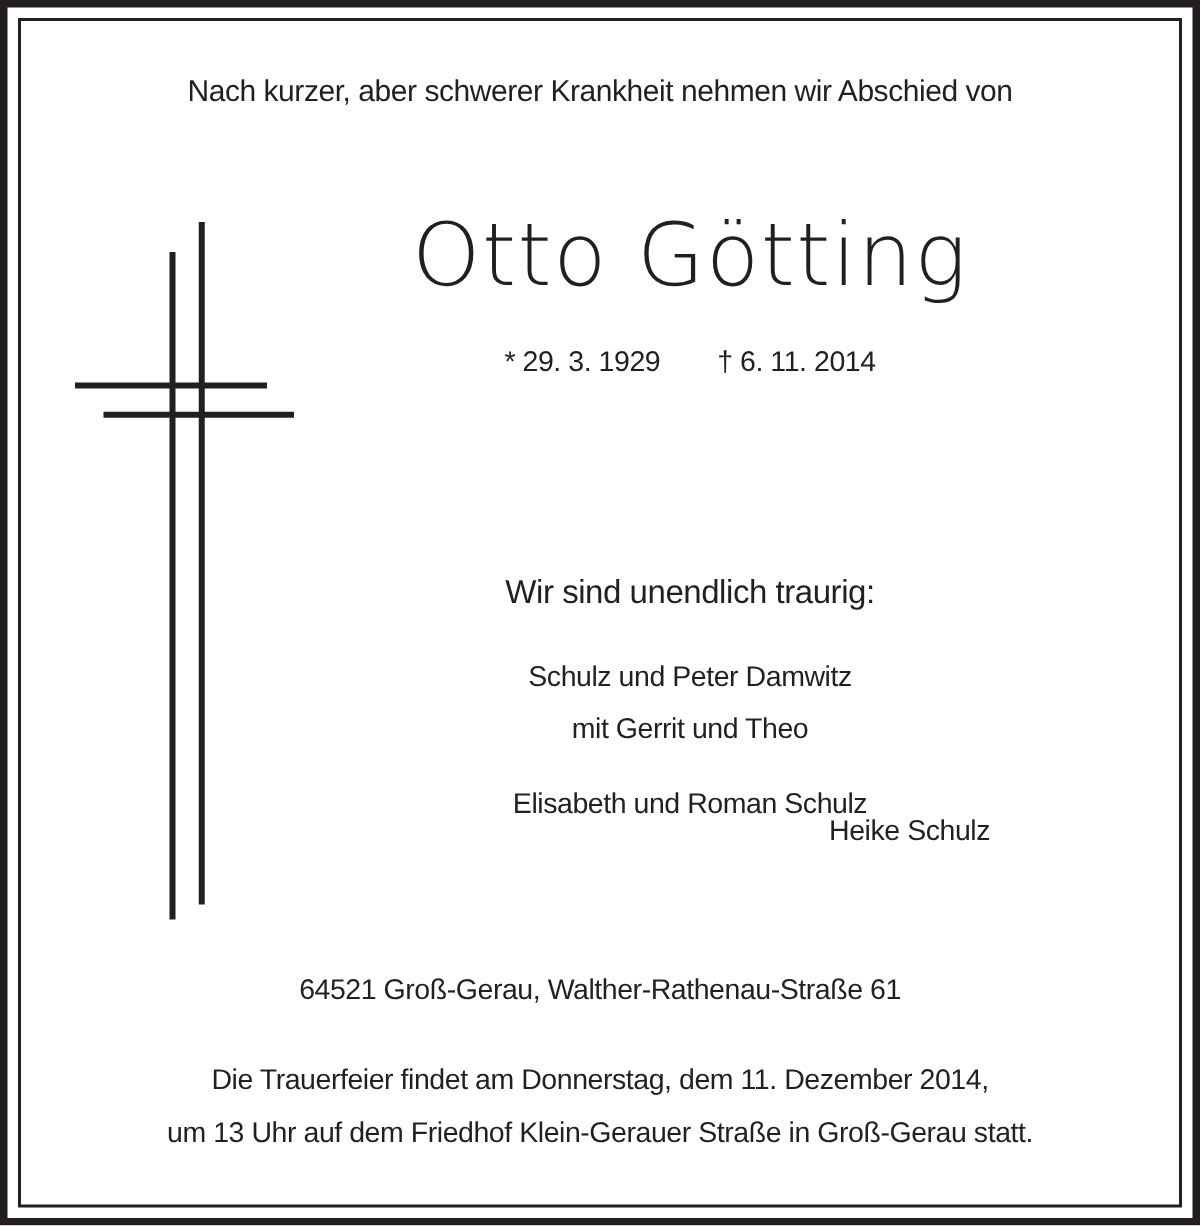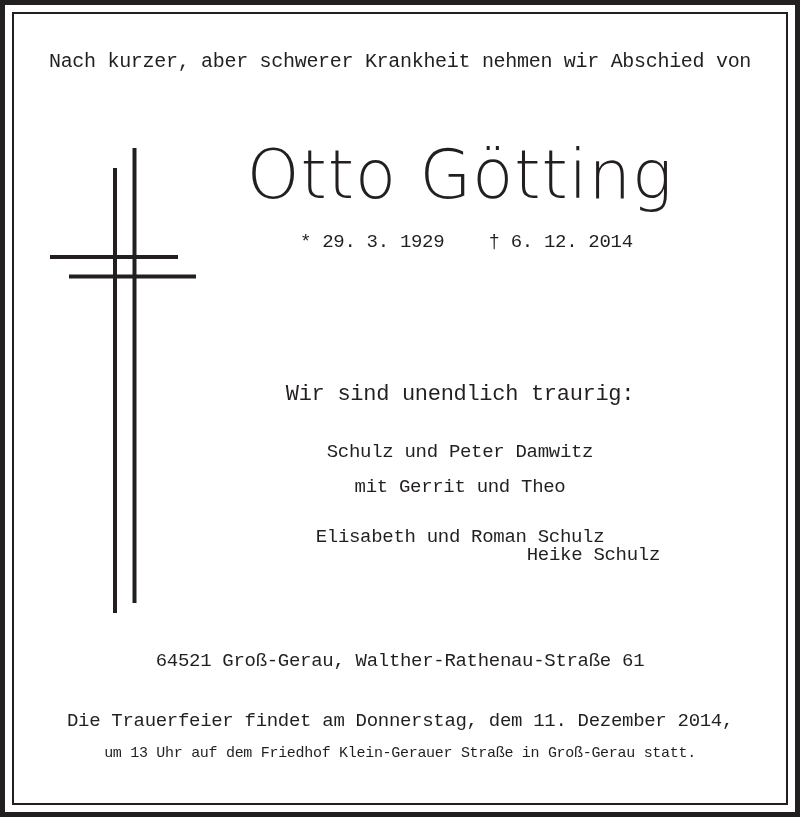--- a/index.html
+++ b/index.html
@@ -7,37 +7,37 @@
     .frame-outer {
       position: absolute; left: 0; top: 0; width: 800px; height: 817px;
       box-sizing: border-box; border: 5px solid #231f20; background: #ffffff;
     }
     .frame-inner {
       position: absolute; left: 7px; top: 7px; right: 7px; bottom: 7px;
       border: 2px solid #231f20; background: #ffffff;
     }
     .txt {
       position: absolute; left: 0; width: 800px; text-align: center;
-      font-family: Liberation Mono, monospace; color: #231f20;
+      font-family: Liberation Sans, sans-serif; color: #231f20;
       white-space: nowrap; letter-spacing: -0.3px;
     }
     .intro { top: 50px; font-size: 20px; }
-    .name { top: 136px; left: 220px; width: 480px; font-size: 67px; font-weight: 300; letter-spacing: 1px; font-family: "DejaVu Sans", sans-serif; }
+    .name { top: 136px; left: 220px; width: 480px; font-size: 58px; font-weight: 300; letter-spacing: 1px; font-family: "DejaVu Sans", sans-serif; }
     .dates { top: 231px; left: 300px; width: 320px; font-size: 19px; }
     .dates span { display: inline-block; }
     .dates .birth { margin-right: 33px; }
     .mourn { top: 382px; font-size: 22px; left: 260px; width: 400px; }
     .fam { font-size: 19px; left: 260px; width: 400px; }
     .fam0 { top: 441px; }
     .fam1 { top: 476px; }
     .fam2 { top: 526px; }
     .fam3 { top: 544px; text-align: right; }
     .addr { top: 650px; font-size: 19px; }
     .svc0 { top: 710px; font-size: 19px; text-align: center; }
-    .svc1 { top: 745px; font-size: 15px; }
+    .svc1 { top: 745px; font-size: 19px; }
     .cross { position: absolute; left: 0; top: 0; }
   </style>
 </head>
 <body>
 
 <div class="frame-outer">
   <div class="frame-inner"></div>
 </div>
 
 <svg class="cross" width="800" height="817" viewBox="0 0 800 817">
@@ -48,21 +48,21 @@
     <line x1="69" y1="276.5" x2="196" y2="276.5"></line>
   </g>
 </svg>
 
 <div class="txt intro">Nach kurzer, aber schwerer Krankheit nehmen wir Abschied von</div>
 
 <div class="txt name">Otto Götting</div>
 
 <div class="txt dates">
   <span class="birth">* 29. 3. 1929</span>
-  <span class="death">† 6. 12. 2014</span>
+  <span class="death">† 6. 11. 2014</span>
 </div>
 
 <div class="txt mourn">Wir sind unendlich traurig:</div>
 
 <div class="txt fam fam0">Schulz und Peter Damwitz</div>
 <div class="txt fam fam1">mit Gerrit und Theo</div>
 <div class="txt fam fam2">Elisabeth und Roman Schulz</div>
 <div class="txt fam fam3">Heike Schulz</div>
 
 <div class="txt addr">64521 Groß-Gerau, Walther-Rathenau-Straße 61</div>

